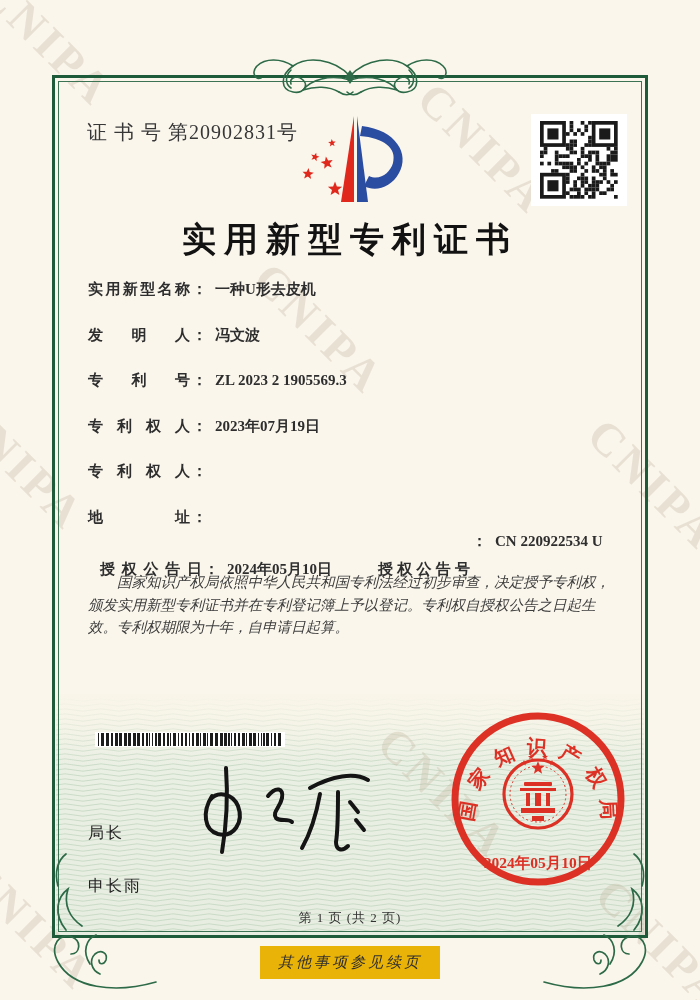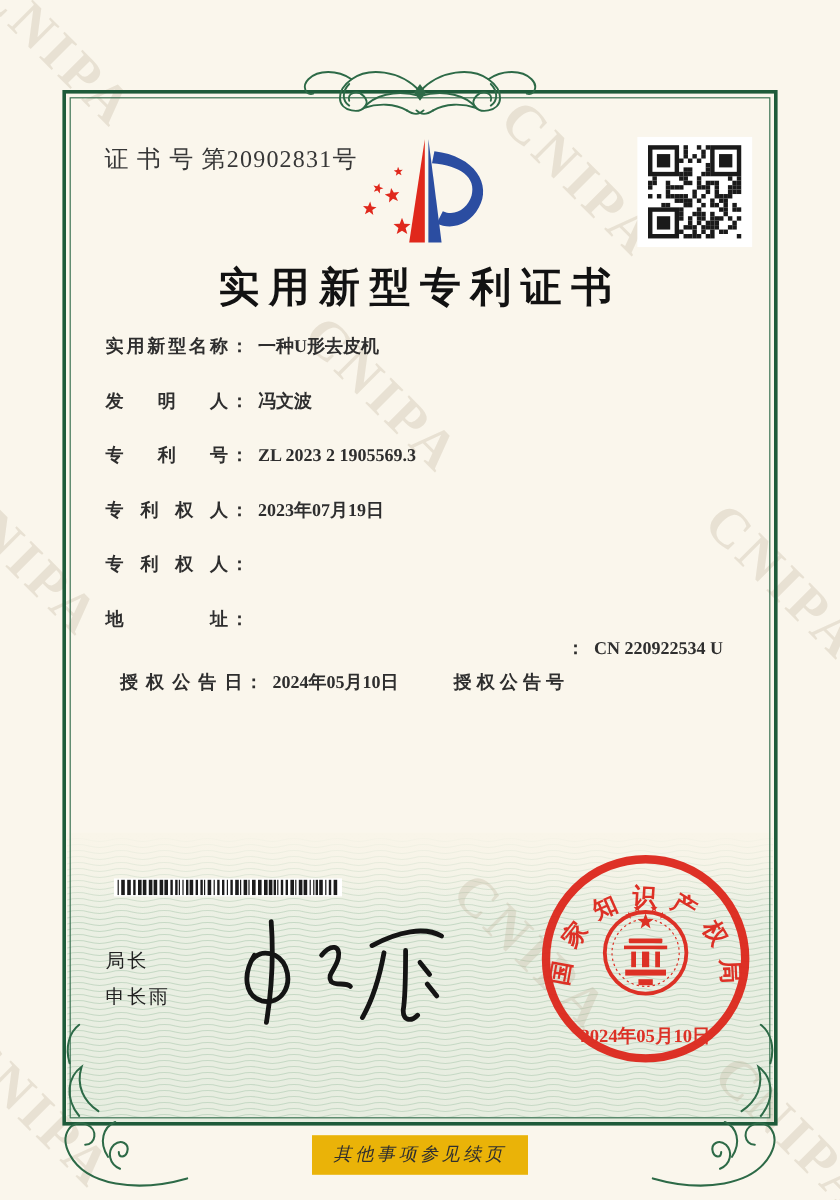--- a/index.html
+++ b/index.html
@@ -38,21 +38,21 @@
   .grant-right{display:flex;flex:none;}
   .glabel{display:inline-block;width:92px;text-align:justify;text-align-last:justify;flex:none;margin-top:28px;}
   
   .paras{position:absolute;left:88px;top:571px;width:526px;font-size:14.5px;line-height:22.5px;
       color:#3c3c3c;z-index:4;font-style:italic;}
   .paras p{margin:0 0 3px 0;text-indent:2em;}
   
   .barcode{position:absolute;left:95px;top:732px;z-index:4;background:#fff;padding:1px 2px;}
   .director{position:absolute;left:88px;top:791px;z-index:4;
       font-family:"Liberation Sans","DejaVu Sans",sans-serif;font-size:16px;color:#222;letter-spacing:2px;}
-  .director div{margin-bottom:9px;}
+  .director div{margin-bottom:9px;margin-top:32px;}
   .signature{position:absolute;left:185px;top:748px;z-index:4;}
   .seal{position:absolute;left:447px;top:708px;z-index:5;opacity:.93;}
   
   .page-footer{position:absolute;left:52px;top:909px;width:596px;text-align:center;
       font-size:13px;letter-spacing:1px;color:#333;z-index:4;}
   .cont-note{position:absolute;left:0;top:946px;width:700px;text-align:center;z-index:4;}
   .cont-note span{display:inline-block;background:#eab308;padding:7px 18px;font-size:15px;
       font-style:italic;letter-spacing:3px;color:#2f2f2f;}
   .ornament{position:absolute;z-index:6;pointer-events:none;}
   .orn-top{left:245px;top:46px;}
@@ -357,20 +357,21 @@
       </span>
       <span class="grant-right">
         <span class="glabel">授权公告号</span>
         <span class="fcolon">：</span>
         <span class="fvalue">CN 220922534 U</span>
       </span>
     </div>
   </div>
 
   <div class="paras">
+    <p>国家知识产权局依照中华人民共和国专利法经过初步审查，决定授予专利权，颁发实用新型专利证书并在专利登记簿上予以登记。专利权自授权公告之日起生效。专利权期限为十年，自申请日起算。</p>
   </div>
 
   <svg class="barcode" id="bc" width="186" height="13">
       <rect x="0" y="0" width="186" height="13" fill="#fff"></rect>
       <rect x="1" y="0" width="1" height="13" fill="#1c1c1c"></rect>
       <rect x="4" y="0" width="3" height="13" fill="#1c1c1c"></rect>
       <rect x="9" y="0" width="3" height="13" fill="#1c1c1c"></rect>
       <rect x="14" y="0" width="2" height="13" fill="#1c1c1c"></rect>
       <rect x="18" y="0" width="3" height="13" fill="#1c1c1c"></rect>
       <rect x="22" y="0" width="3" height="13" fill="#1c1c1c"></rect>
@@ -460,17 +461,18 @@
         <rect x="79" y="85" width="4" height="13"></rect>
         <rect x="88" y="85" width="6" height="13"></rect>
         <rect x="99" y="85" width="4" height="13"></rect>
         <rect x="74" y="100" width="34" height="5"></rect>
         <rect x="85" y="108" width="12" height="5"></rect>
       </g>
     </g>
     <text x="91" y="160" text-anchor="middle" font-size="15.5" font-weight="bold" fill="#dd2318" font-family="Liberation Serif, DejaVu Serif, serif">2024年05月10日</text>
   </svg>
 
+  <div class="page-footer">第 1 页 (共 2 页)</div>
   <div class="cont-note">
     <span>其他事项参见续页</span>
   </div>
 
 </div>
 
 </body></html>

